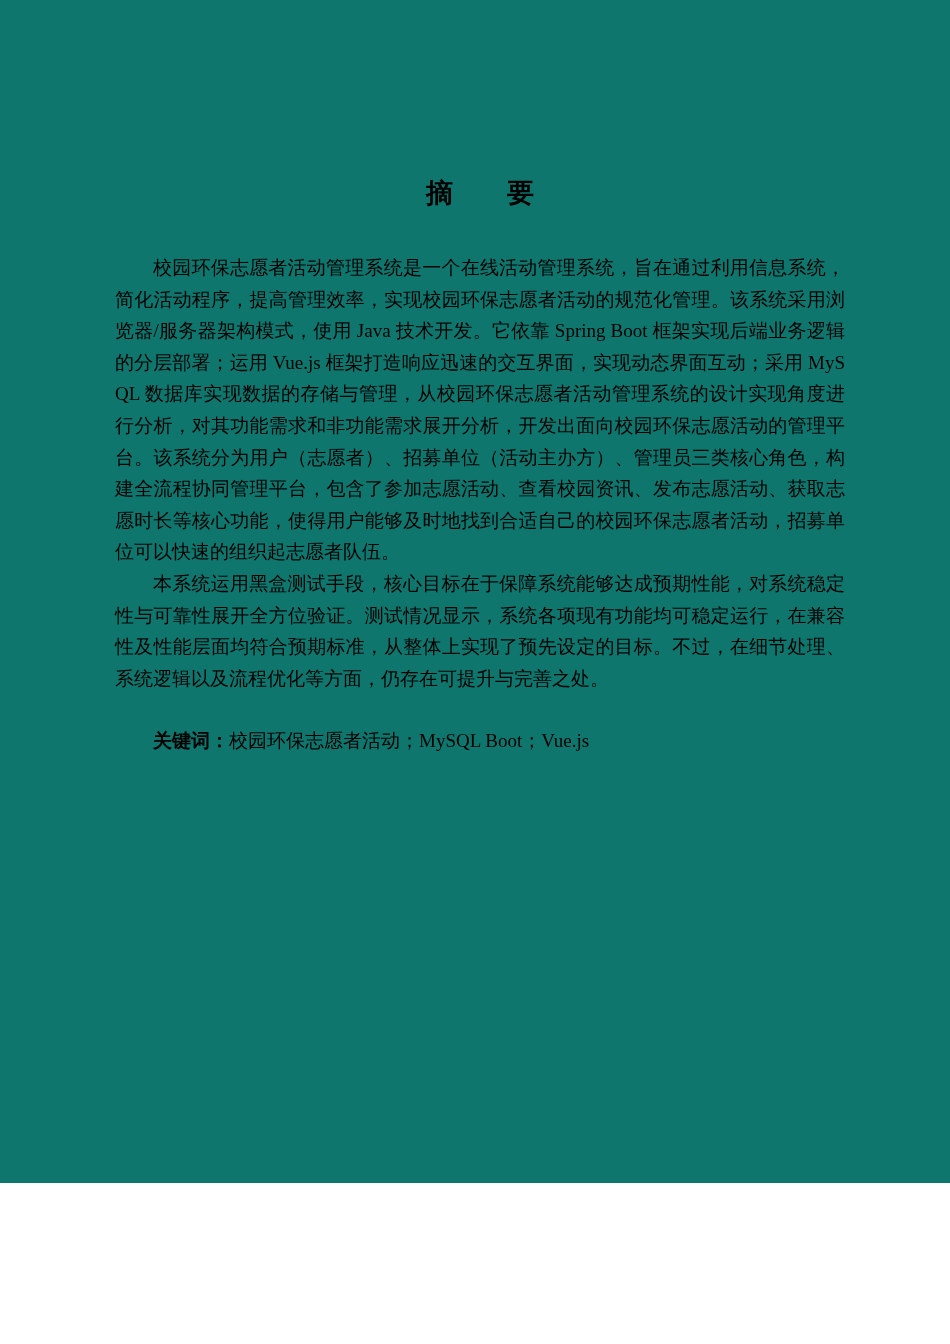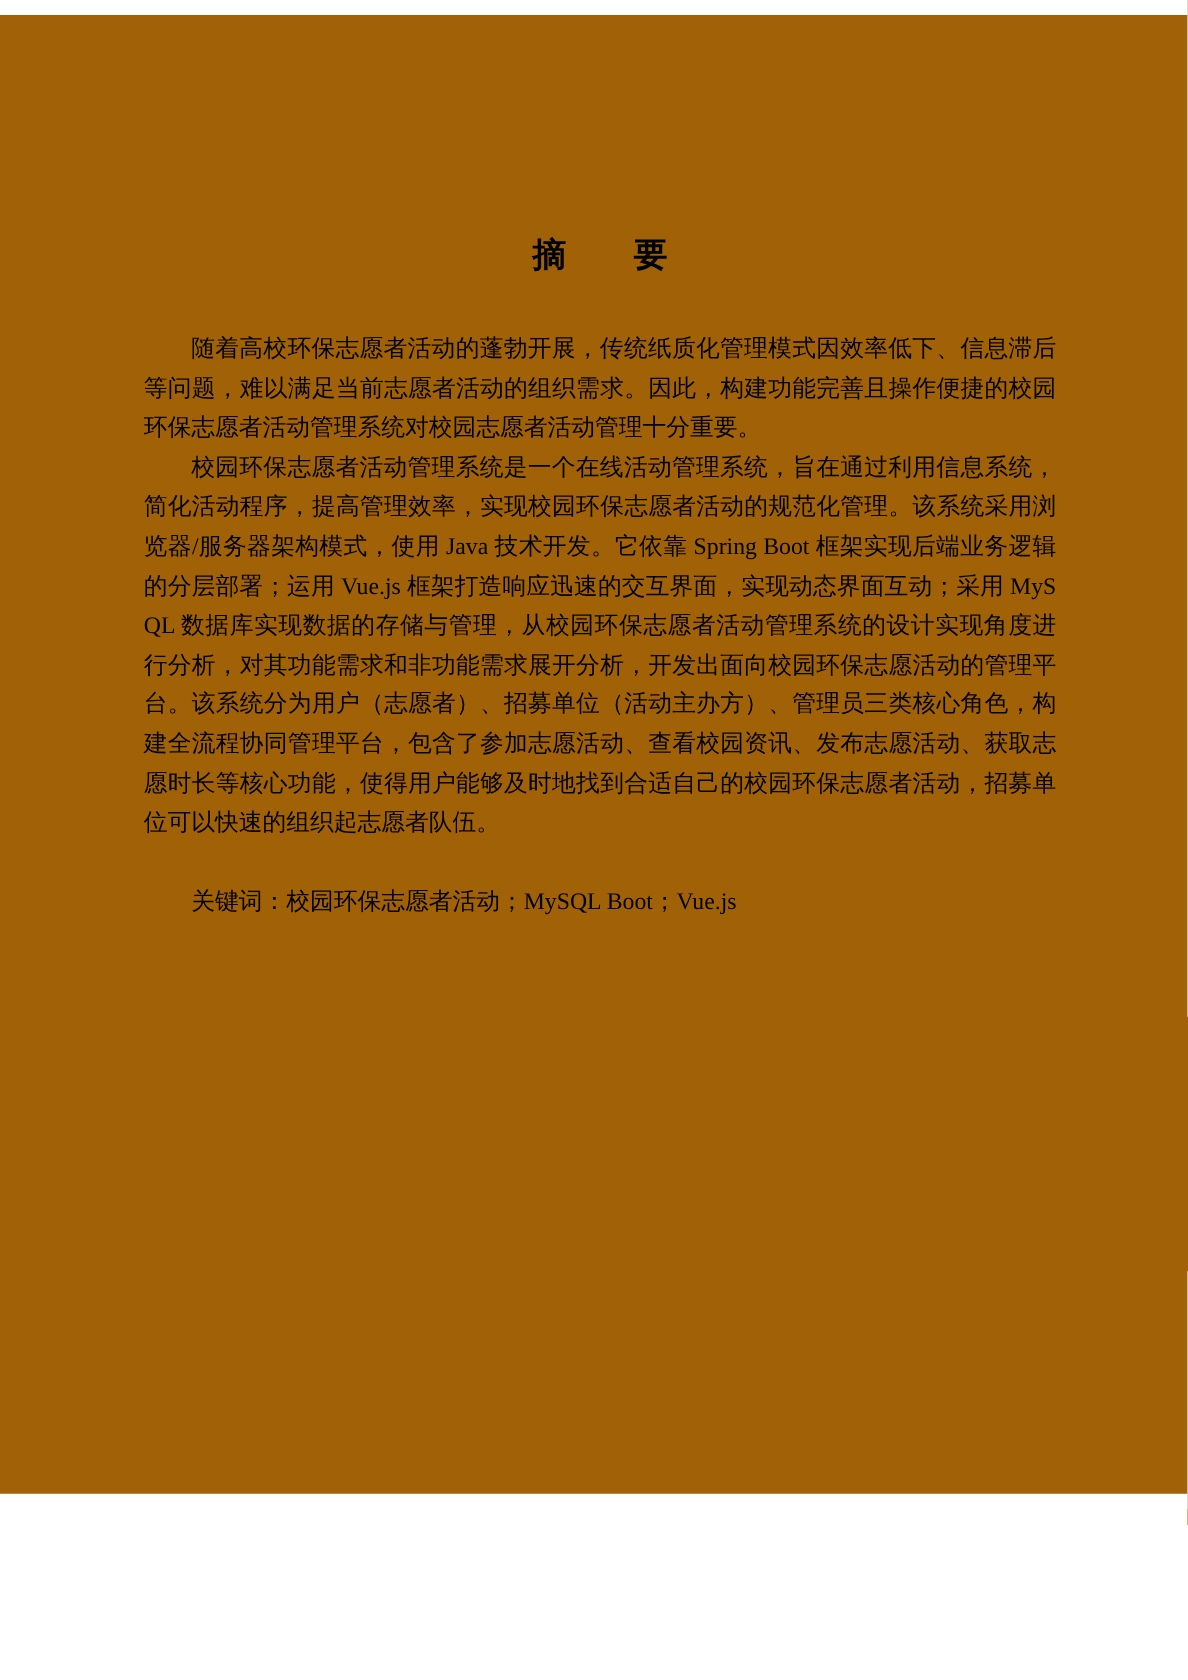--- a/index.html
+++ b/index.html
@@ -4,22 +4,22 @@
 <style>
   html, body {
     margin: 0;
     padding: 0;
     background: #ffffff;
   }
   .doc-page {
     position: relative;
     width: 950px;
     height: 1183px;
-    margin: 12px auto;
-    background: #a16207;
+    margin: 0 auto;
+    background: #0f766e;
     color: #000000;
     font-family: "Liberation Serif", "DejaVu Serif", serif;
     box-sizing: border-box;
     padding: 176px 105px 0 115px;
     overflow: hidden;
   }
   .doc-title {
     font-family: "DejaVu Sans", "Liberation Sans", sans-serif;
     font-weight: bold;
     font-size: 27px;
@@ -37,43 +37,43 @@
     word-break: break-all;
   }
   .keywords-para {
     font-size: 19px;
     line-height: 31.6px;
     text-indent: 2em;
     margin: 31px 0 0 0;
   }
   .kw-label {
     font-family: "DejaVu Sans", "Liberation Sans", sans-serif;
-    font-weight: normal;
+    font-weight: bold;
   }
   .page-number {
     position: absolute;
     top: 1243px;
     left: 0;
     width: 950px;
     text-align: center;
     font-size: 18px;
     line-height: 24px;
   }
 </style>
 </head>
 <body>
 
 <div class="doc-page">
 
   <h1 class="doc-title">摘　　要</h1>
 
-  <p class="body-para">随着高校环保志愿者活动的蓬勃开展，传统纸质化管理模式因效率低下、信息滞后等问题，难以满足当前志愿者活动的组织需求。因此，构建功能完善且操作便捷的校园环保志愿者活动管理系统对校园志愿者活动管理十分重要。</p>
 
   <p class="body-para">校园环保志愿者活动管理系统是一个在线活动管理系统，旨在通过利用信息系统，简化活动程序，提高管理效率，实现校园环保志愿者活动的规范化管理。该系统采用浏览器/服务器架构模式，使用 Java 技术开发。它依靠 Spring Boot 框架实现后端业务逻辑的分层部署；运用 Vue.js 框架打造响应迅速的交互界面，实现动态界面互动；采用 MySQL 数据库实现数据的存储与管理，从校园环保志愿者活动管理系统的设计实现角度进行分析，对其功能需求和非功能需求展开分析，开发出面向校园环保志愿活动的管理平台。该系统分为用户（志愿者）、招募单位（活动主办方）、管理员三类核心角色，构建全流程协同管理平台，包含了参加志愿活动、查看校园资讯、发布志愿活动、获取志愿时长等核心功能，使得用户能够及时地找到合适自己的校园环保志愿者活动，招募单位可以快速的组织起志愿者队伍。</p>
 
+  <p class="body-para">本系统运用黑盒测试手段，核心目标在于保障系统能够达成预期性能，对系统稳定性与可靠性展开全方位验证。测试情况显示，系统各项现有功能均可稳定运行，在兼容性及性能层面均符合预期标准，从整体上实现了预先设定的目标。不过，在细节处理、系统逻辑以及流程优化等方面，仍存在可提升与完善之处。</p>
 
   <p class="keywords-para">
     <span class="kw-label">关键词：</span><span>校园环保志愿者活动；MySQL Boot；Vue.js</span>
   </p>
 
   <div class="page-number">I</div>
 
 </div>
 
 </body></html>

